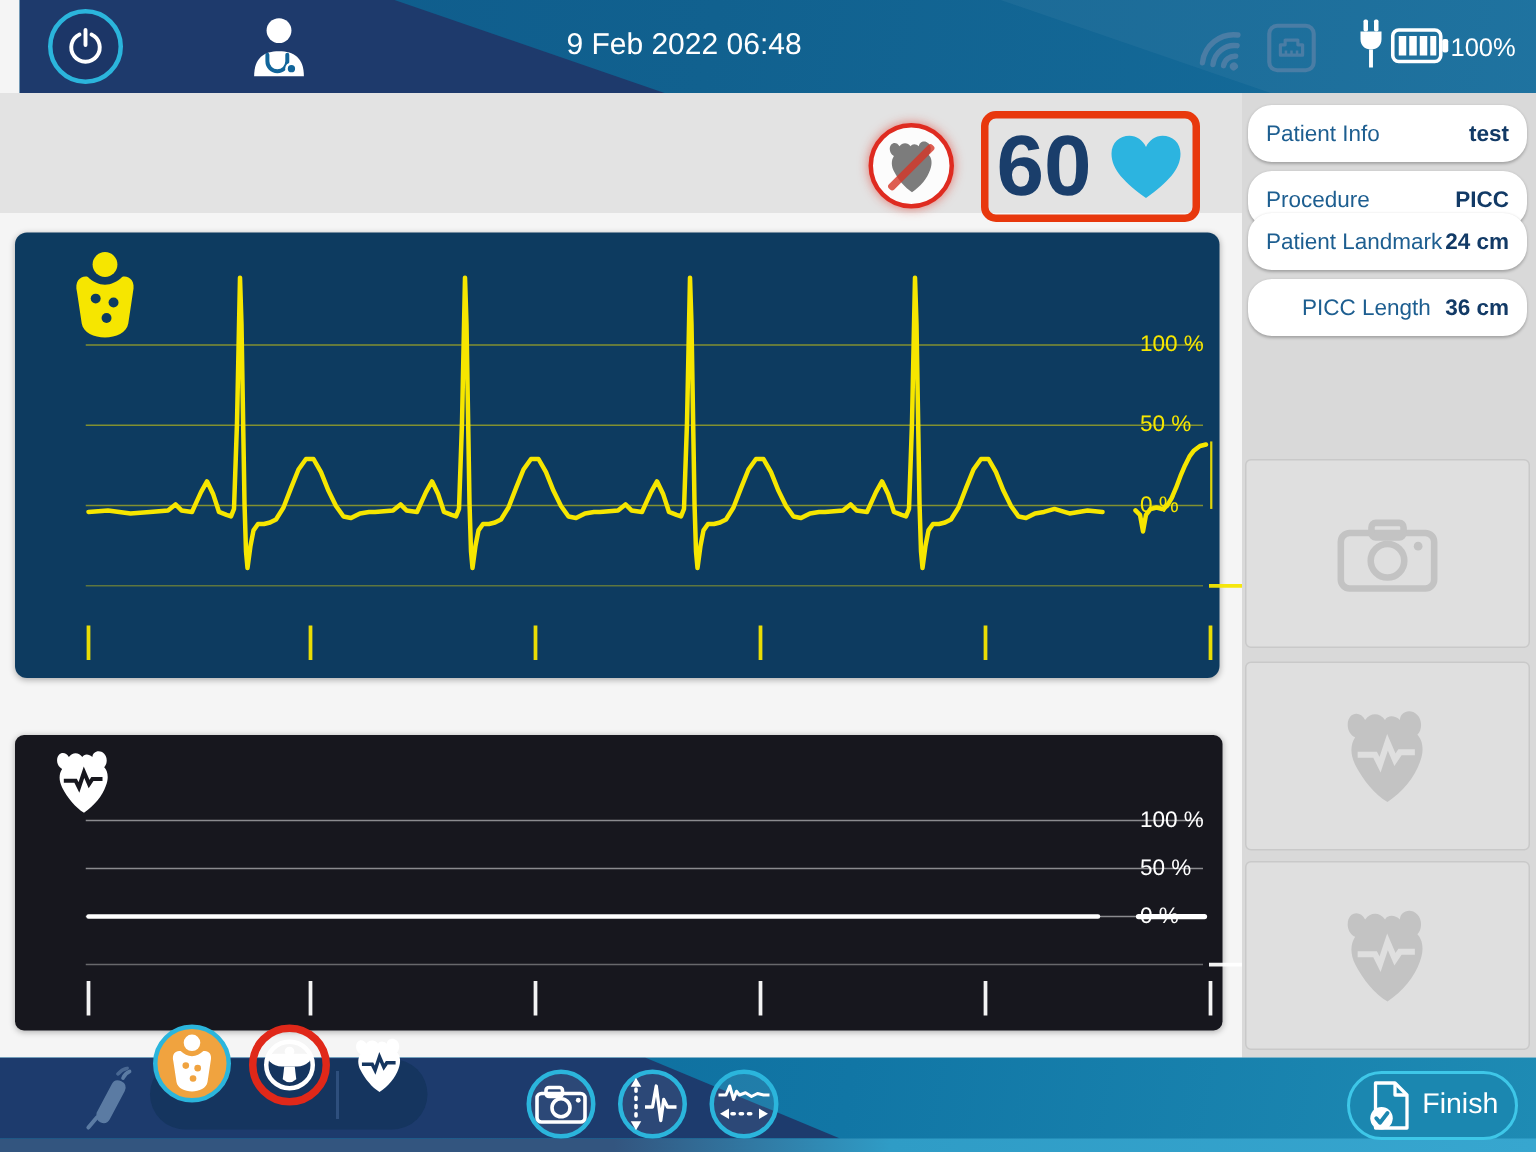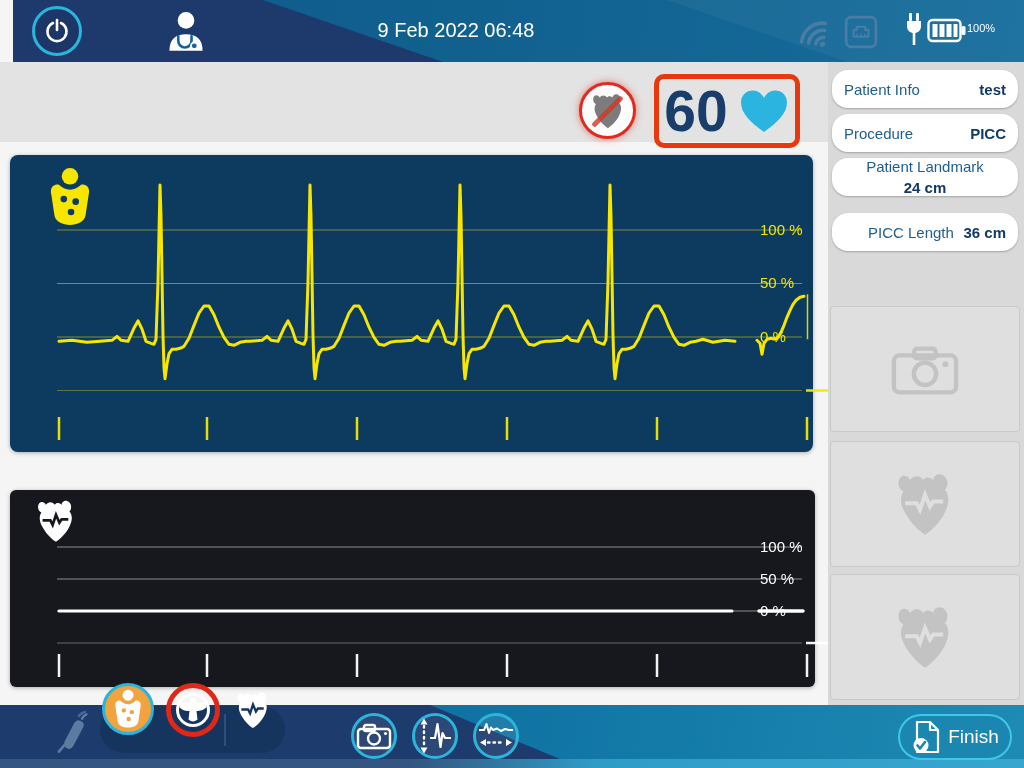--- a/index.html
+++ b/index.html
@@ -14,21 +14,21 @@
   .topbar-wedge { position:absolute; left:0; top:0; width:430px; height:62px;
     background:#1e3a6c; clip-path:polygon(0 0,250px 0,430px 100%,0 100%); }
   .topbar-sheen { position:absolute; right:0; top:0; width:470px; height:62px;
     background:rgba(255,255,255,0.045); clip-path:polygon(100px 0,470px 0,470px 100%,280px 100%); }
   .power-btn { position:absolute; left:19px; top:6px; width:50px; height:50px; border-radius:50%;
     background:#1c3667; border:3px solid #2bb5dc; display:flex; align-items:center; justify-content:center; cursor:pointer; }
   .clinician { position:absolute; left:153px; top:11px; width:40px; height:42px; }
   .tb-date { position:absolute; left:353px; top:19px; width:180px; text-align:center;
     color:#fff; font-size:20px; }
   .status-ico { position:absolute; top:0; }
-  .batt-text { position:absolute; left:954px; top:22px; color:#fff; font-size:11px; }
+  .batt-text { position:absolute; left:954px; top:22px; color:#fff; font-size:17px; }
   
   .main-area { position:absolute; left:0; top:62px; width:828px; height:643px; background:#f5f5f5; }
   .hr-strip { position:absolute; left:0; top:0; width:828px; height:80px; background:#e3e3e3; }
   .hr-mute { position:absolute; left:579px; top:20px; width:57px; height:57px; border-radius:50%;
     background:#fcfcfc; border:3px solid #df2b20; box-shadow:0 0 7px rgba(225,45,30,.6);
     display:flex; align-items:center; justify-content:center; cursor:pointer; }
   .hr-mute .slash { position:absolute; left:5px; top:24px; width:41px; height:5px;
     background:rgba(214,52,38,.8); transform:rotate(-45deg); border-radius:2px; }
   .hr-box { position:absolute; left:654px; top:12px; width:146px; height:74px;
     border:5px solid #e8380d; border-radius:10px; display:flex; align-items:center; justify-content:center; gap:10px; cursor:pointer; }
@@ -230,25 +230,25 @@
 
   <aside class="sidebar">
     <div class="sb-card" style="top:8px;">
       <span class="lbl">Patient Info</span>
       <span class="val">test</span>
     </div>
     <div class="sb-card" style="top:52px;">
       <span class="lbl">Procedure</span>
       <span class="val">PICC</span>
     </div>
-    <div class="sb-card" style="top:96px;flex-direction:column;">
+    <div class="sb-card" style="top:80px;">
       <span class="lbl">Patient Landmark</span>
       <span class="val">24 cm</span>
     </div>
-    <div class="sb-card" style="top:151px;padding-left:36px;">
+    <div class="sb-card" style="top:124px;padding-left:36px;">
       <span class="lbl">PICC Length</span>
       <span class="val">36 cm</span>
     </div>
 
     <div class="sb-box" style="top:244px;">
       <span>
         <svg width="70" height="56" viewBox="0 0 72 56">
           <rect x="4" y="14" width="64" height="38" rx="6" stroke="#c3c3c3" stroke-width="4.5" fill="none"></rect>
           <rect x="25" y="7" width="22" height="10" rx="3" stroke="#c3c3c3" stroke-width="4.5" fill="none"></rect>
           <circle cx="36" cy="33" r="11.5" stroke="#c3c3c3" stroke-width="4.5" fill="none"></circle>

